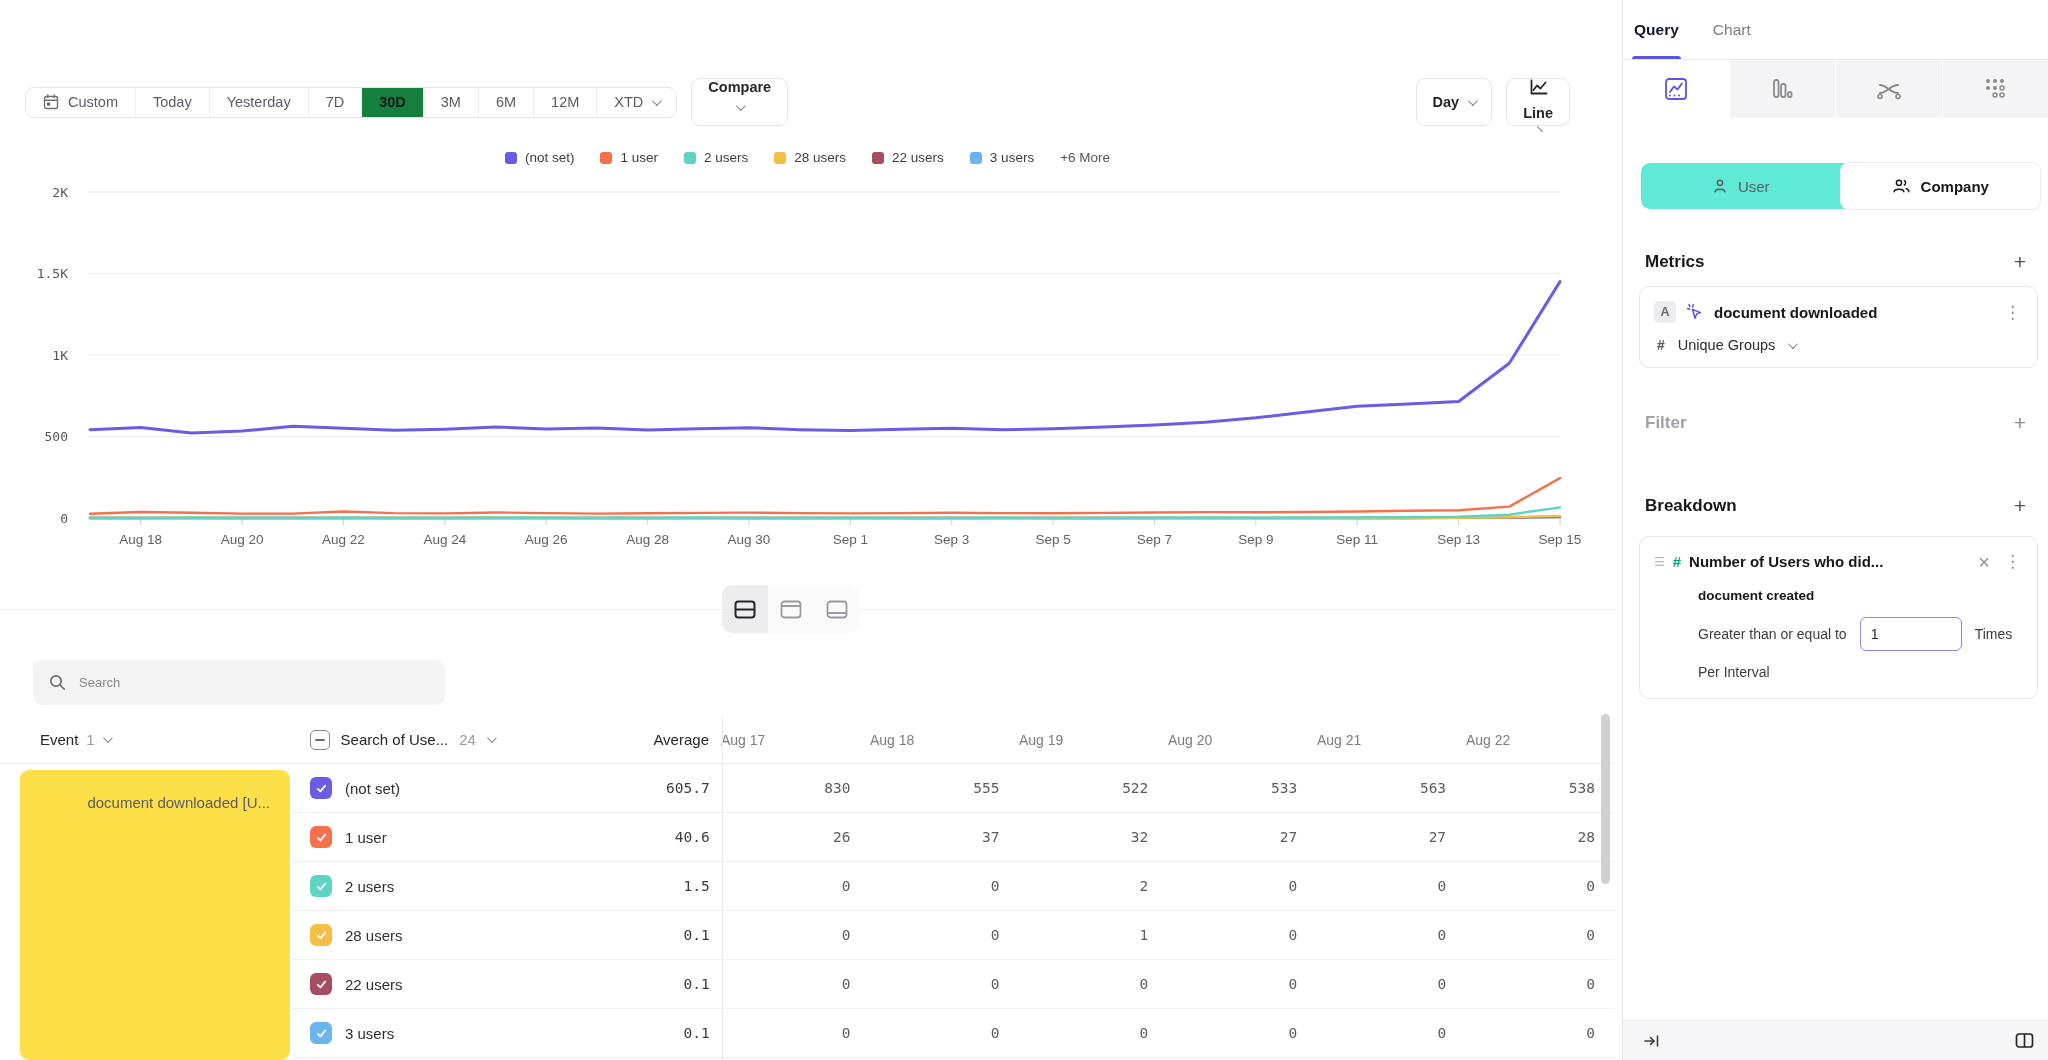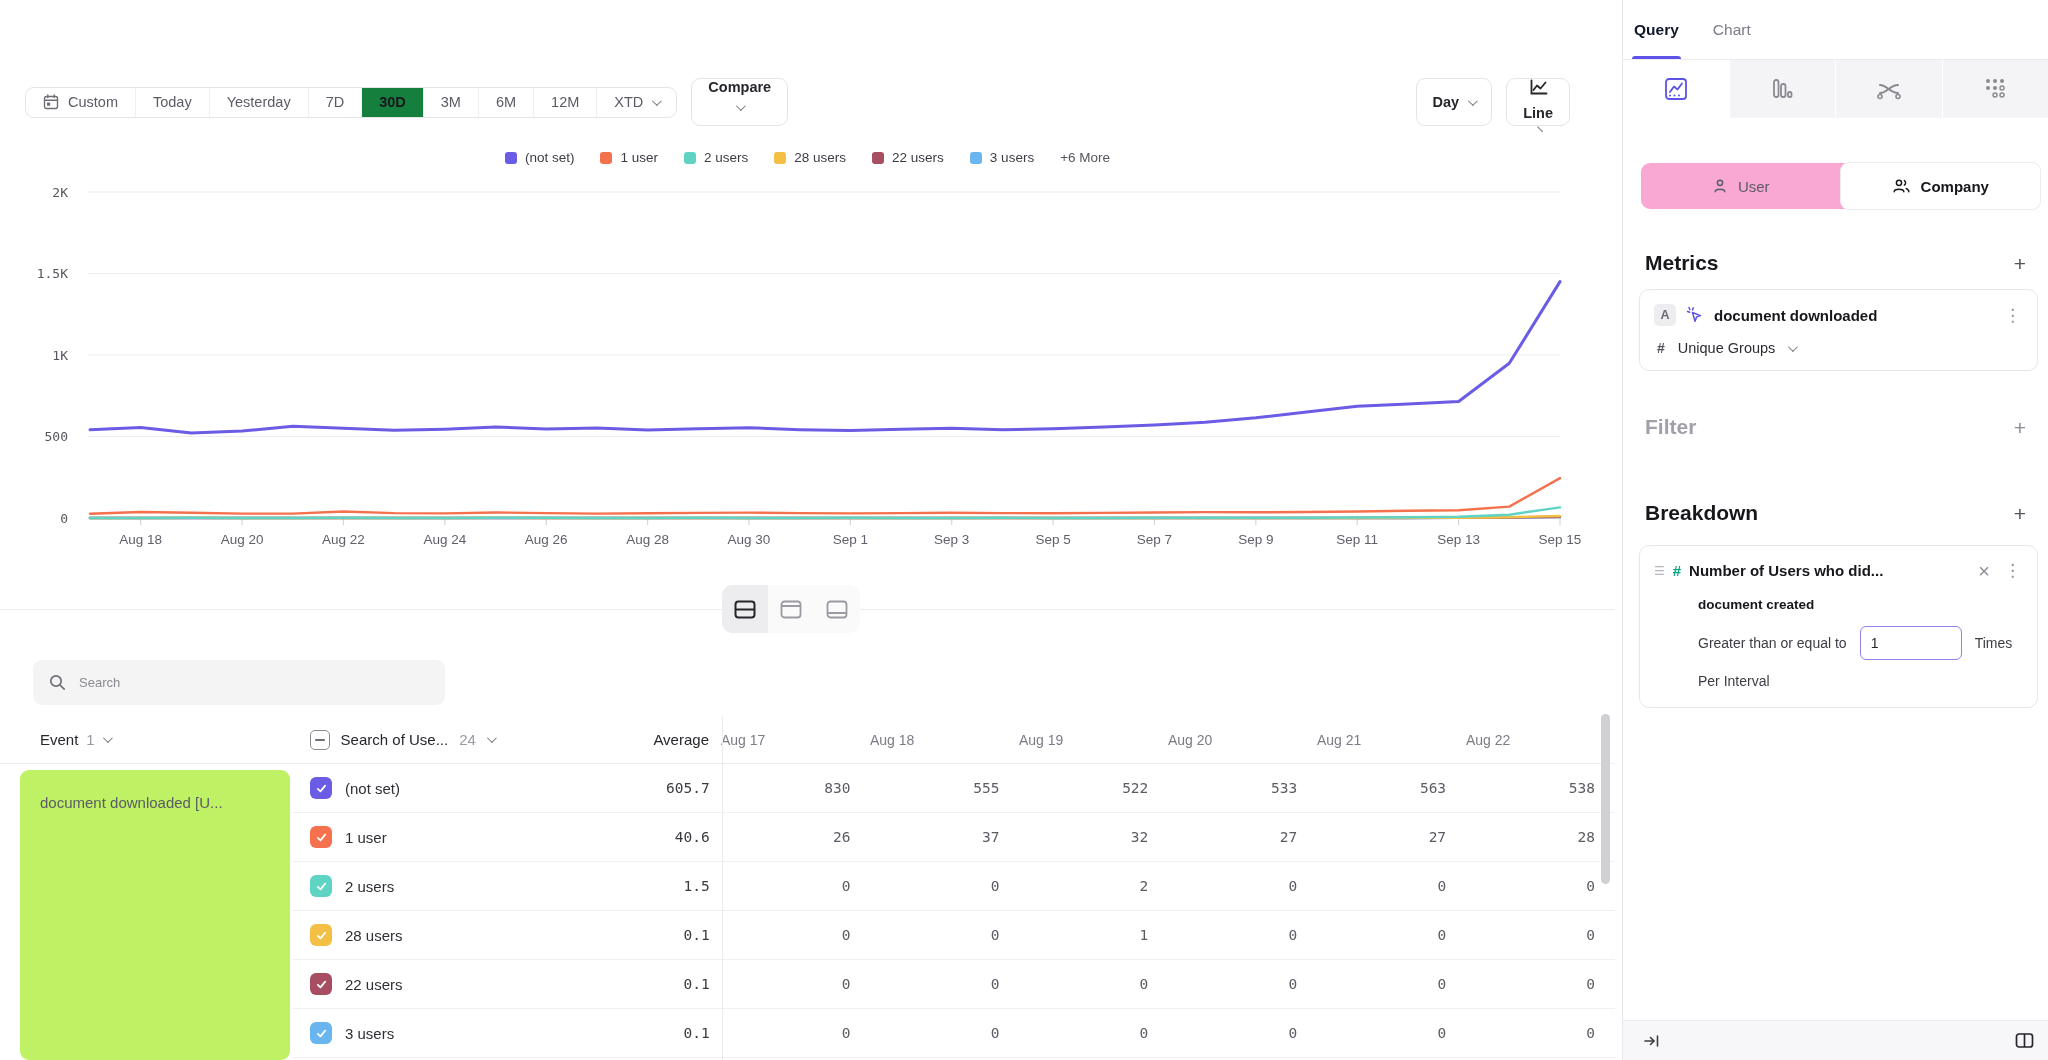--- a/index.html
+++ b/index.html
@@ -33,45 +33,45 @@
   #search-box { position:absolute; left:33px; top:660px; width:412px; height:45px; background:#f4f4f5; border-radius:9px; display:flex; align-items:center; gap:13px; padding:0 16px; }
   #search-box input { border:none; outline:none; background:transparent; font-size:13px; color:#26262c; width:100%; font-family:inherit; }
   #search-box input::placeholder { color:#8a8a92; }
   
   #table-header { position:absolute; left:0; top:716px; width:1615px; height:48px; display:flex; align-items:center; border-bottom:1px solid #ececf0; }
   .th-event { width:292px; padding-left:40px; display:flex; align-items:center; gap:8px; font-size:15px; color:#26262c; }
   .th-series { width:250px; padding-left:18px; display:flex; align-items:center; gap:11px; font-size:15px; color:#26262c; }
   .th-count { color:#9a9aa2; }
   .th-avg { width:180px; text-align:right; padding-right:12px; font-size:15px; color:#26262c; }
   .th-date { width:149px; text-align:left; padding-right:20px; font-size:14px; color:#7c7c86; }
-  #event-cell { position:absolute; left:20px; top:770px; width:270px; height:290px; background:#bef264; border-radius:9px; padding:24px 20px; font-size:15px; color:#5b5b66; white-space:nowrap; overflow:hidden; }
+  #event-cell { position:absolute; left:20px; top:770px; width:270px; height:290px; background:#fde047; border-radius:9px; padding:24px 20px; font-size:15px; color:#5b5b66; white-space:nowrap; overflow:hidden;text-align:right; }
   #table-rows { position:absolute; left:292px; top:764px; width:1323px; height:296px; overflow:hidden; }
   .trow { height:49px; display:flex; align-items:center; border-bottom:1px solid #f0f0f3; }
   .td-series { width:250px; padding-left:18px; display:flex; align-items:center; gap:13px; font-size:15px; color:#2f2f36; }
   .cbox { width:22px; height:22px; border-radius:6px; display:flex; align-items:center; justify-content:center; flex:none; }
   .td-avg { width:180px; text-align:right; padding-right:12px; font-family:"DejaVu Sans Mono",monospace; font-size:14.5px; color:#3a3a40; }
   .td-val { width:149px; text-align:right; padding-right:20px; font-family:"DejaVu Sans Mono",monospace; font-size:14.5px; color:#5b5b64; }
   #col-divider { position:absolute; left:722px; top:716px; width:1px; height:344px; background:#ececf0; }
   #table-scrollbar { position:absolute; left:1601px; top:714px; width:9px; height:170px; background:#cfcfd4; border-radius:5px; }
   .minusbox { width:20px; height:20px; border:1.6px solid #8a8a92; border-radius:5px; display:flex; align-items:center; justify-content:center; background:#fff; }
   .minusbox span { width:10px; height:2px; background:#6e6e78; display:block; border-radius:1px; }
   
   #sidebar { position:absolute; left:1622px; top:0; width:426px; height:1060px; background:#fff; border-left:1px solid #e8e8ec; }
   #sb-tabs { height:60px; display:flex; align-items:center; gap:34px; padding-left:11px; border-bottom:1px solid #ebebee; position:relative; }
   .sb-tab { font-size:15.5px; color:#7c7c86; cursor:pointer; position:relative; height:100%; display:flex; align-items:center; }
   .sb-tab.active { color:#0f172a; font-weight:bold; }
   .sb-tab.active::after { content:""; position:absolute; left:-2px; right:-2px; bottom:0; height:3px; border-radius:3px 3px 0 0; background:#5d53e8; }
   #chart-icon-row { height:58px; display:flex; }
   .ci-cell { flex:1; display:flex; align-items:center; justify-content:center; background:#f4f4f6; border-left:1px solid #fff; cursor:pointer; color:#8a8a92; }
   .ci-cell.active { background:#fff; border-left:none; color:#5d53e8; }
-  #scope-toggle { margin:45px 8px 0 18px; height:46px; background:#f9a8d4; border-radius:9px; display:flex; padding:0; }
+  #scope-toggle { margin:45px 8px 0 18px; height:46px; background:#5eead4; border-radius:9px; display:flex; padding:0; }
   .scope-opt { flex:1; display:flex; align-items:center; justify-content:center; gap:10px; font-size:15px; color:#5b5b66; cursor:pointer; border-radius:8px; }
   .scope-opt.active { background:#fff; box-shadow:0 0 0 1px #ececf0, 0 1px 2px rgba(0,0,0,.05); font-weight:bold; color:#17171c; }
   .sec-head { display:flex; align-items:center; justify-content:space-between; padding:0 22px 0 22px; }
-  .sec-title { font-size:21px; font-weight:bold; color:#17171c; }
+  .sec-title { font-size:17px; font-weight:bold; color:#17171c; }
   .sec-title.muted { color:#a0a0aa; }
   .plus-btn { font-size:21px; color:#55555e; cursor:pointer; line-height:1; font-weight:400; }
   .card { margin:14px 10px 0 16px; border:1px solid #e7e7eb; border-radius:10px; padding:14px; }
   .card-row1 { display:flex; align-items:center; gap:10px; }
   .a-badge { width:22px; height:22px; background:#ededf0; border-radius:5px; display:flex; align-items:center; justify-content:center; font-size:12.5px; font-weight:bold; color:#6b6b76; flex:none; }
   .card-title { font-size:15px; font-weight:bold; color:#17171c; flex:1; white-space:nowrap; overflow:hidden; }
   .kebab { color:#8d8d96; font-size:17px; cursor:pointer; padding:0 2px; }
   .close-x { color:#8d8d96; font-size:20px; cursor:pointer; line-height:1; padding:0 4px; }
   .hash-gray { font-size:14px; font-weight:bold; color:#55555e; }
   .hash-green { font-size:15px; font-weight:bold; color:#00a583; }

